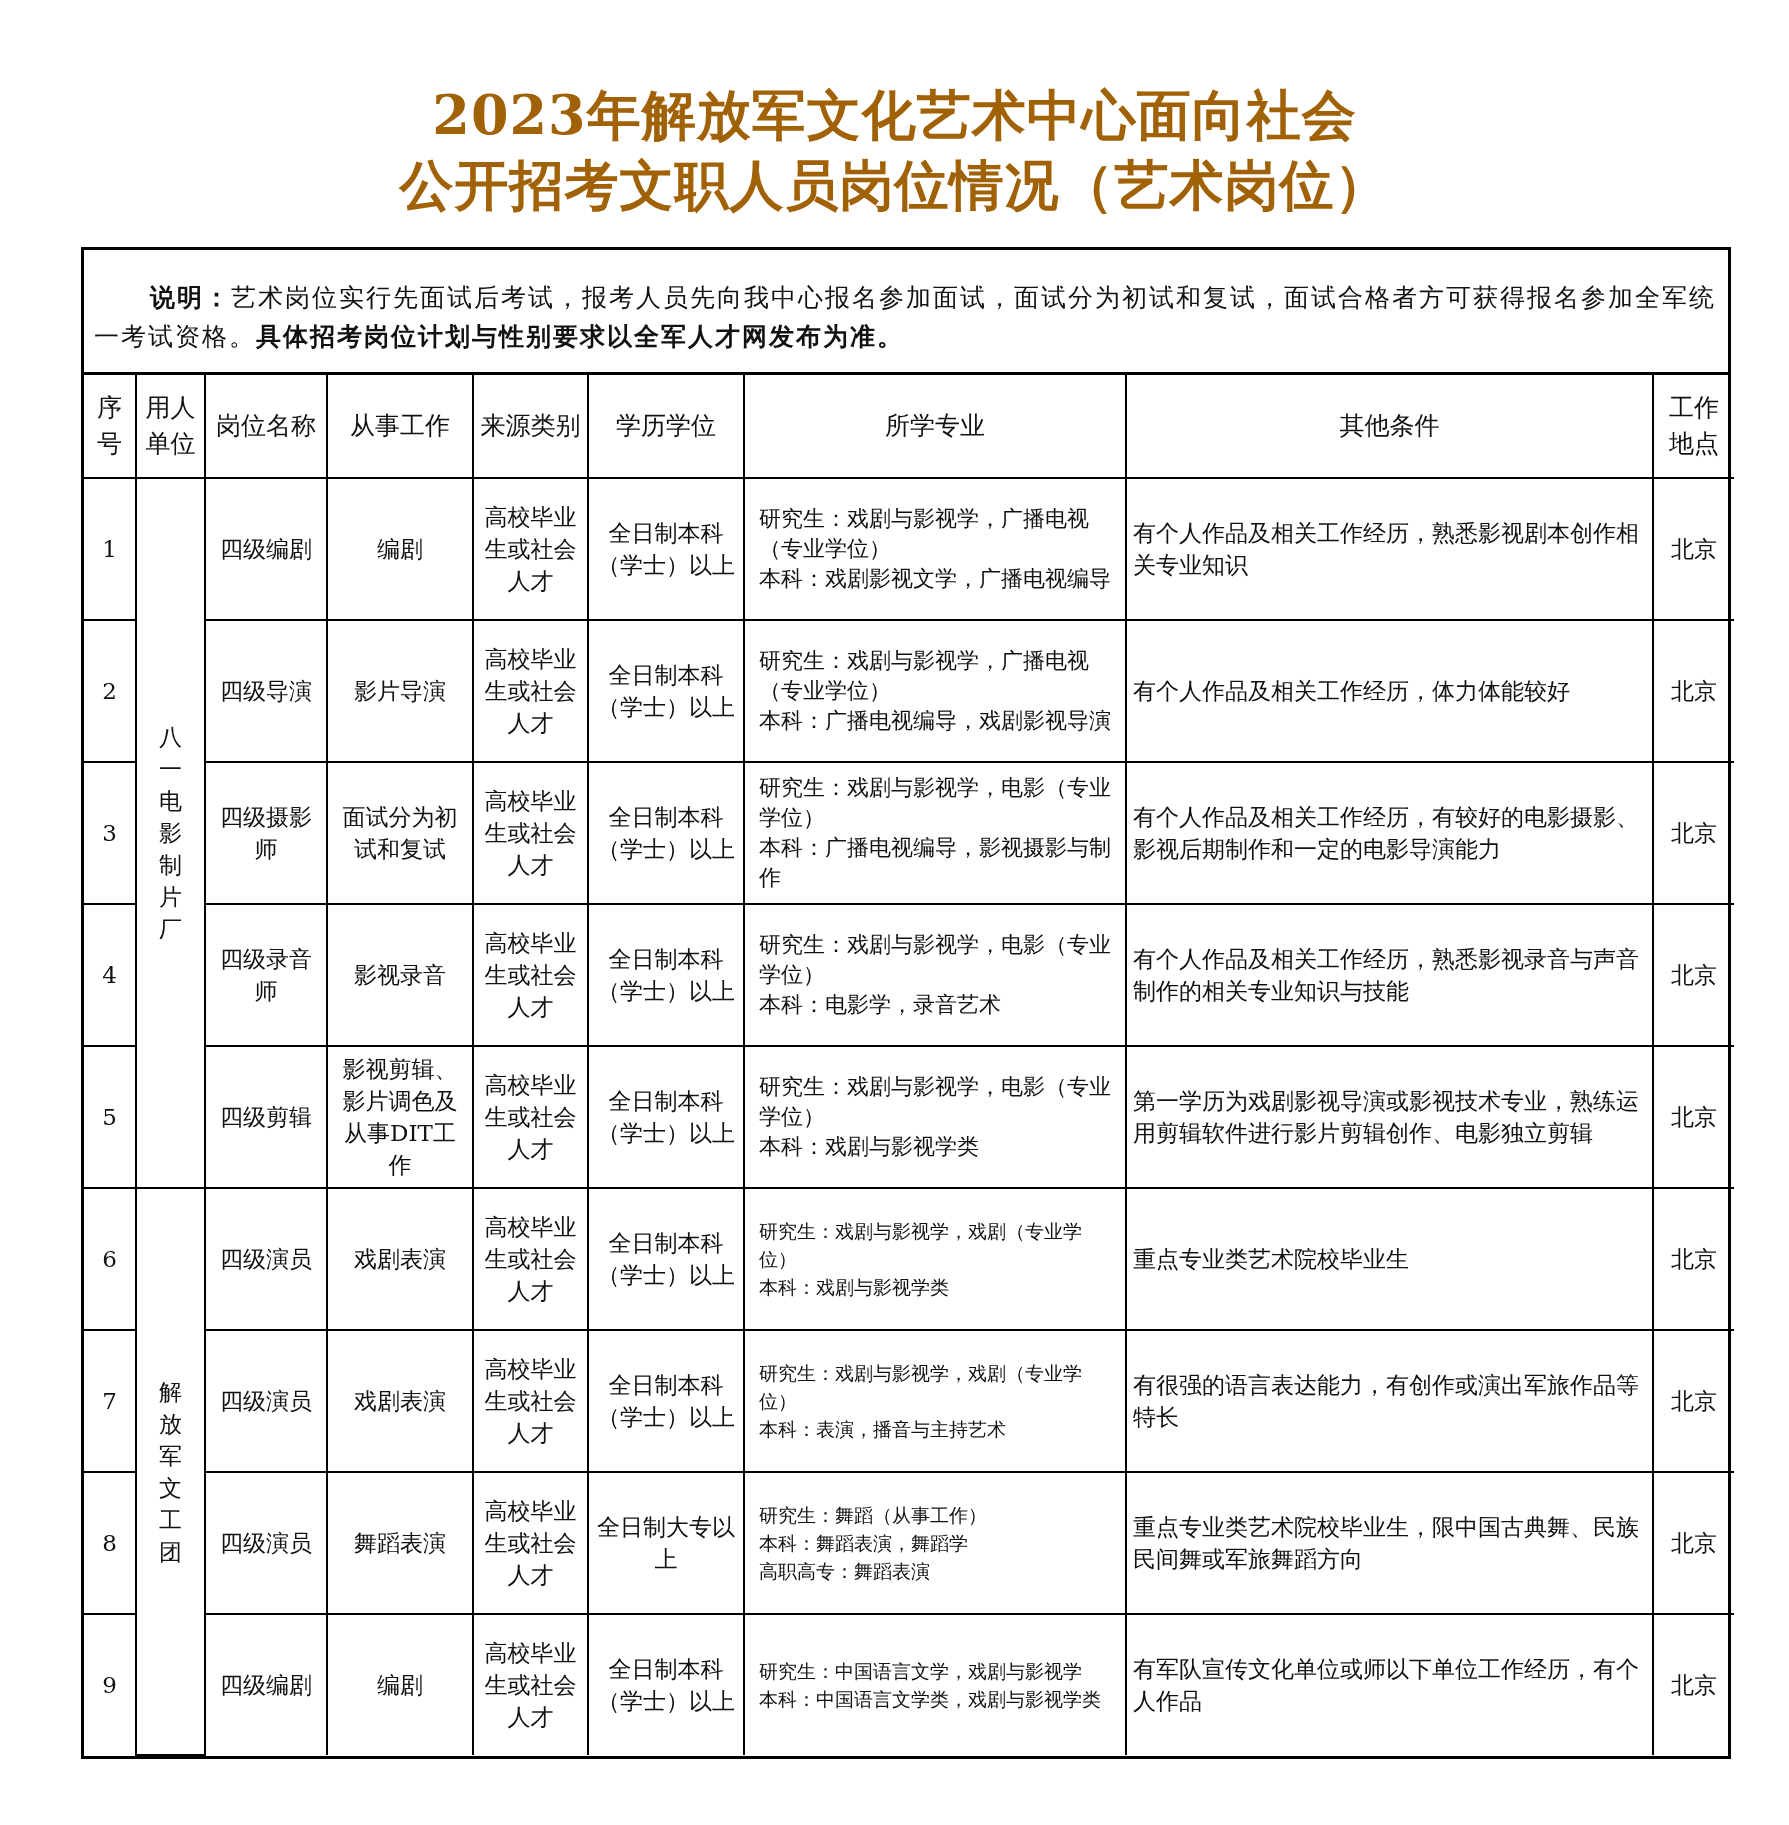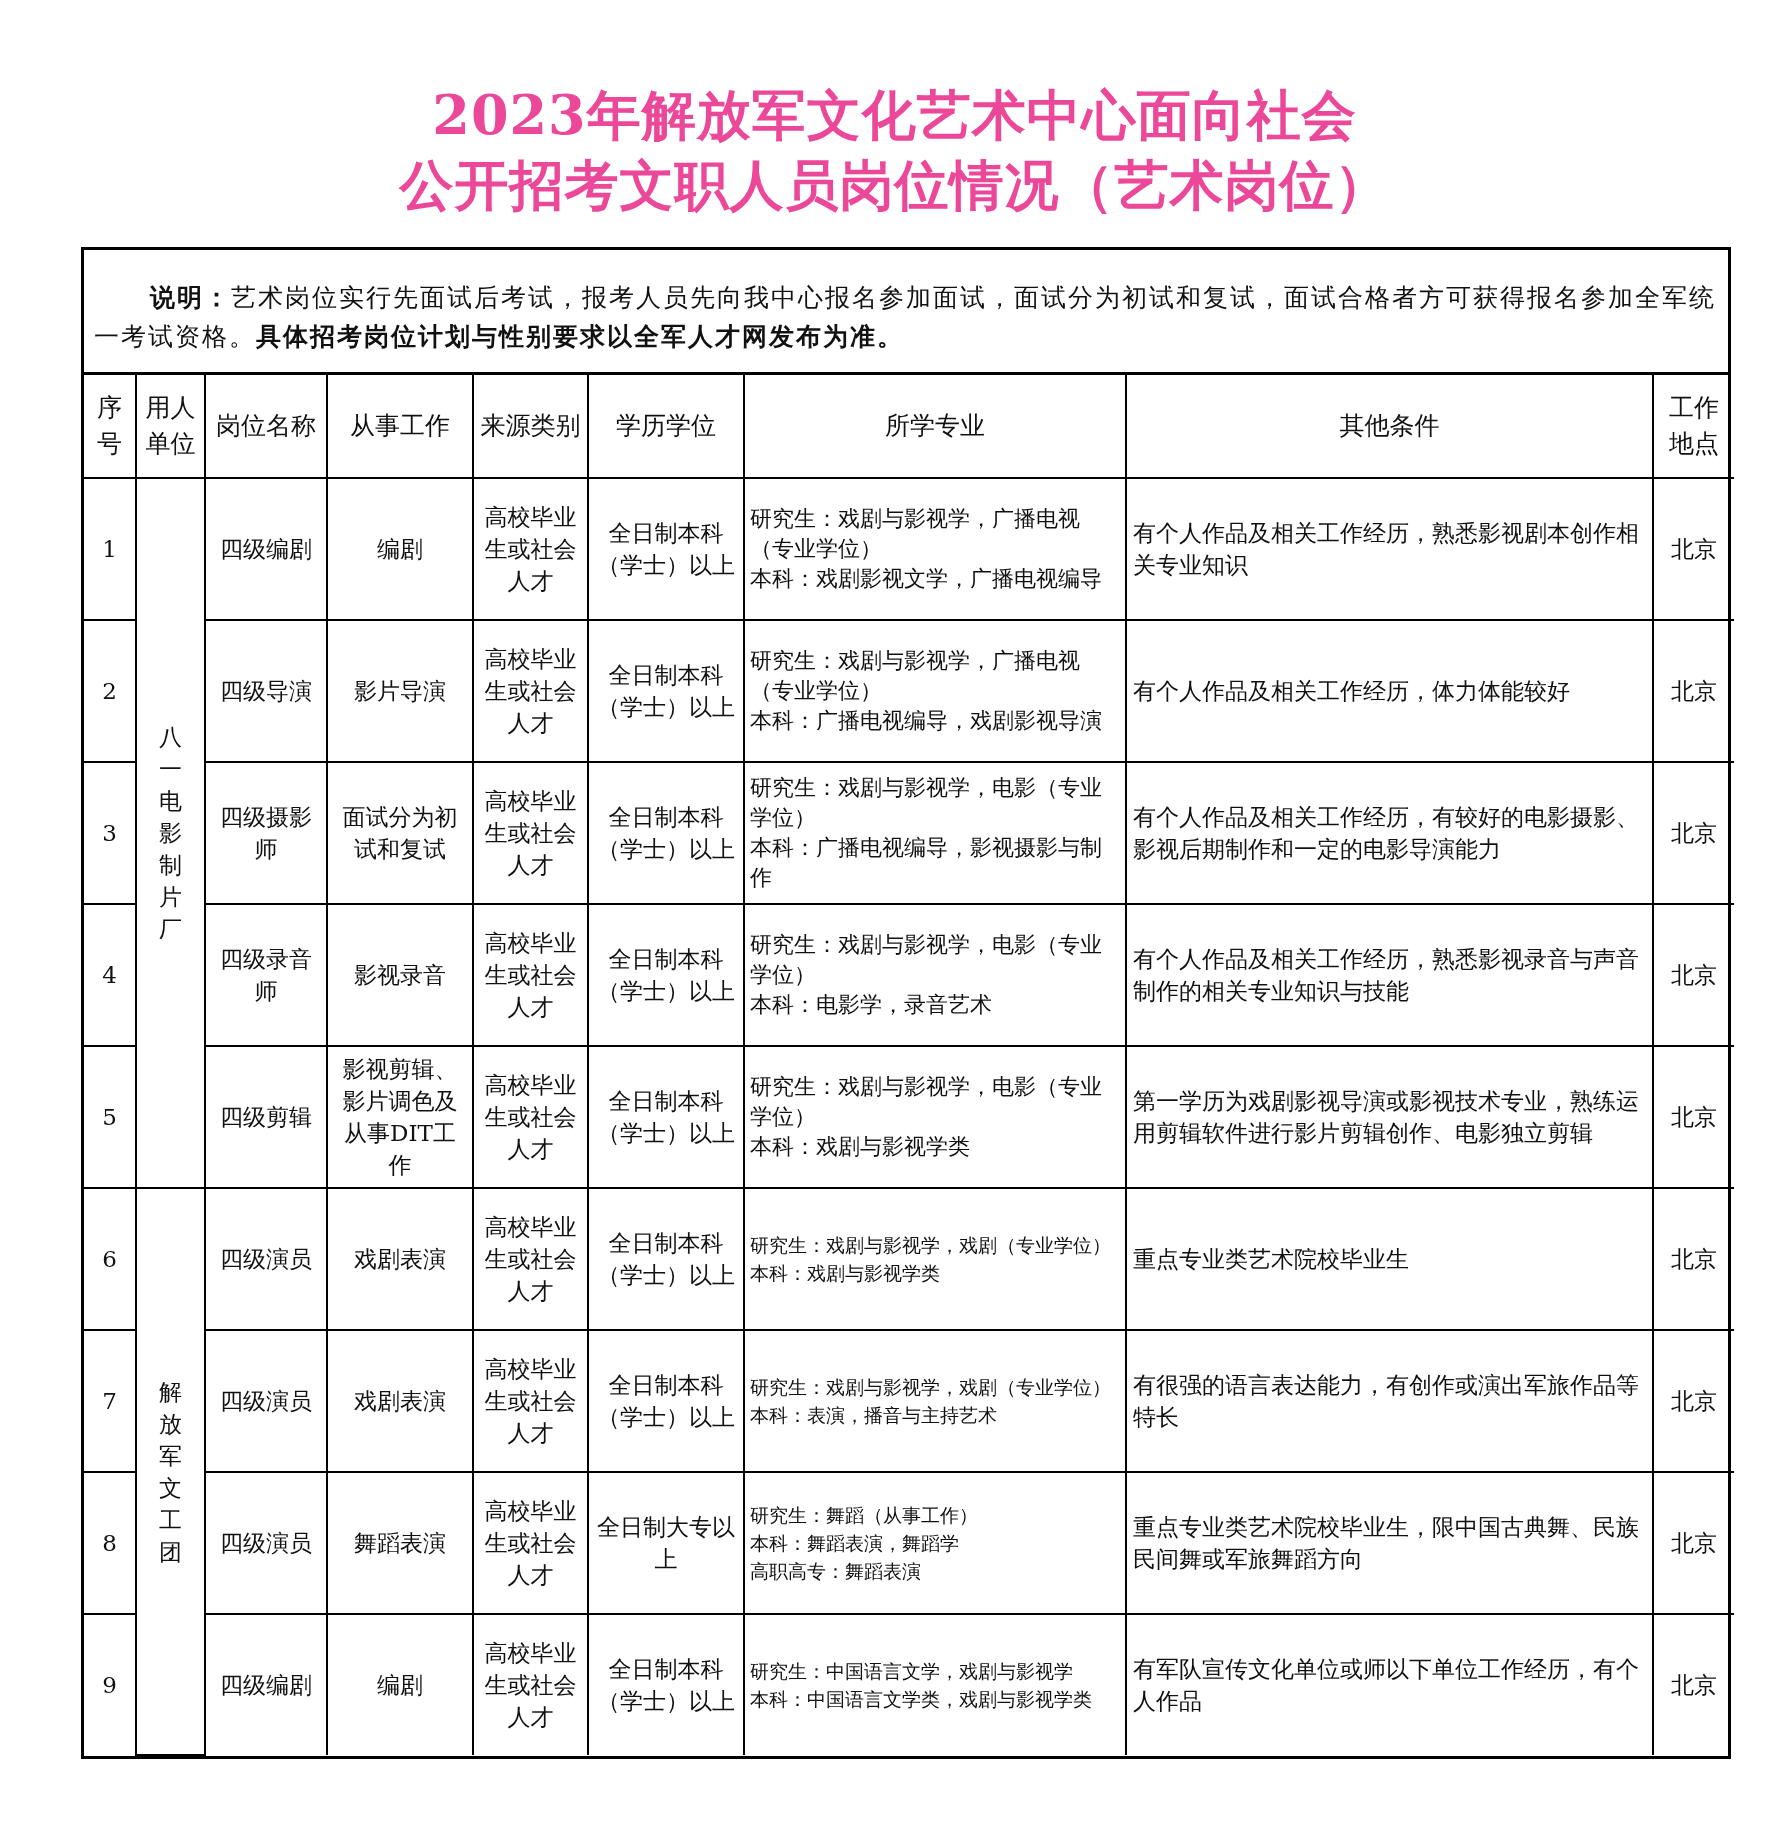--- a/index.html
+++ b/index.html
@@ -1,33 +1,33 @@
 <!DOCTYPE html>
 <html><head>
 <meta charset="utf-8">
 <style>
   html, body { margin:0; padding:0; background:#ffffff; }
   body { width:1789px; height:1825px; position:relative; font-family:"DejaVu Serif","Liberation Serif",serif; color:#111; }
-  .title { position:absolute; left:0; width:1789px; text-align:center; font-family:"DejaVu Serif","Liberation Serif",serif; font-weight:bold; font-size:54px; letter-spacing:1px; color:#ec4899; }
+  .title { position:absolute; left:0; width:1789px; text-align:center; font-family:"DejaVu Serif","Liberation Serif",serif; font-weight:bold; font-size:54px; letter-spacing:1px; color:#a16207; }
   .title.l1 { top:80px; }
   .title.l2 { top:150px; }
   .sheet { position:absolute; left:81px; top:247px; width:1650px; border:3px solid #000; box-sizing:border-box; }
   .note { height:125px; box-sizing:border-box; padding:28px 10px 0 10px; font-size:25px; line-height:39px; border-bottom:3px solid #000; letter-spacing:2px; }
   .note .indent { display:inline-block; width:56px; }
   .note b { font-family:"DejaVu Sans","Liberation Sans",sans-serif; font-weight:bold;text-align:right; }
   table { border-collapse:collapse; width:100%; table-layout:fixed; }
   td, th { border:2.5px solid #000; padding:0 6px; font-size:23px; line-height:32px; vertical-align:middle; text-align:center; }
   th { font-family:"DejaVu Sans","Liberation Sans",sans-serif; font-weight:normal; font-size:25px; line-height:36px; height:102px; }
   tr.row td { height:140px; }
   tr > *:first-child { border-left:none; }
   tr > *:last-child { border-right:none; }
   tr:last-child td { border-bottom:none; }
   thead tr th { border-top:none; }
   td.left { text-align:left; }
-  td.major { font-size:22px; line-height:30px; text-align:left; padding:0 5px; }
+  td.major { font-size:22px; line-height:30px; text-align:left; padding:0 14px; }
   td.major.small { font-size:19px; line-height:28px;margin-left:20px; }
   td.unit { font-size:23px; line-height:32px; padding:0 16px; }
 </style>
 </head>
 <body>
 
 <div class="title l1">2023年解放军文化艺术中心面向社会</div>
 <div class="title l2">公开招考文职人员岗位情况（艺术岗位）</div>
 
 <div class="sheet">

